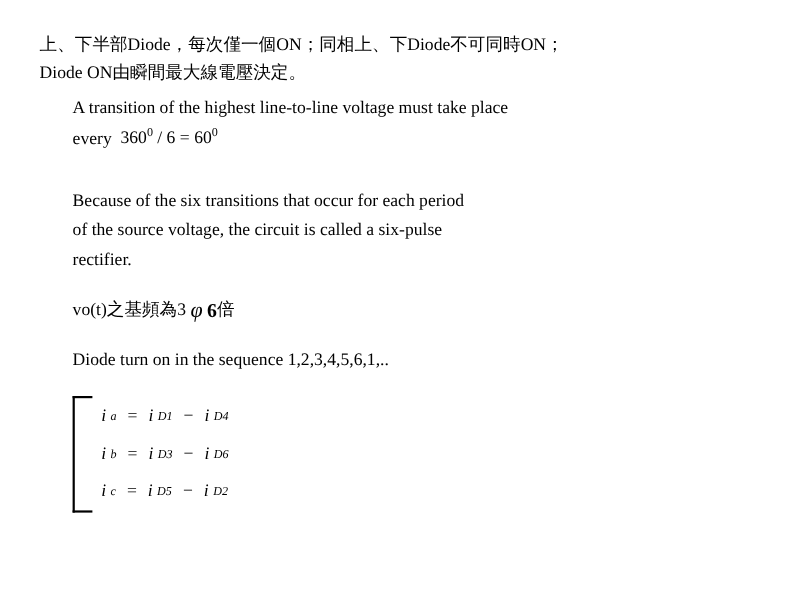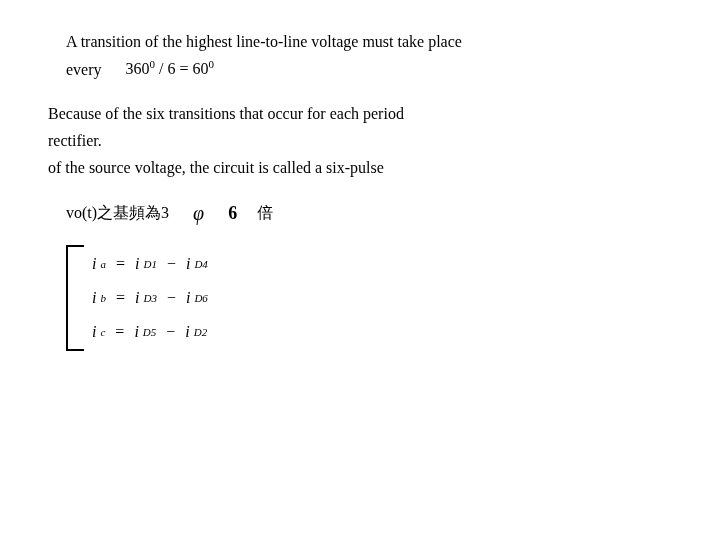--- a/index.html
+++ b/index.html
@@ -23,43 +23,43 @@
     }
 
     .chinese-block {
       font-size: 16px;
       line-height: 1.6;
       margin-bottom: 6px;
     }
 
     .paragraph-a {
       margin-left: 30px;
-      margin-bottom: 3px;
+      margin-bottom: 15px;
       line-height: 1.7;
     }
 
     .superscript {
       font-size: 11px;
       vertical-align: super;
     }
 
     .paragraph-because {
-      margin-left: 12px;
+      margin-left: 30px;
       line-height: 1.7;
       margin-bottom: 14px;
     }
 
     .vo-line {
       margin-left: 30px;
       margin-bottom: 14px;
       font-size: 16px;
       line-height: 1.8;
       display: flex;
       align-items: center;
-      gap: 20px;
+      gap: 0;
     }
 
     .phi-symbol {
       font-size: 20px;
       font-style: italic;
       margin: 0 4px;
     }
 
     .bold-6 {
       font-weight: bold;
@@ -125,47 +125,54 @@
       align-items: center;
       margin-left: 30px;
       margin-top: 4px;
     }
   </style>
 </head>
 <body>
 
 <div class="page">
 
+  <div class="chinese-block">
+    <div>上、下半部Diode，每次僅一個ON；同相上、下Diode不可同時ON；</div>
+    <div>Diode   ON由瞬間最大線電壓決定。</div>
+  </div>
 
   <div class="paragraph-a">
     <div>A   transition   of   the   highest   line-to-line   voltage   must   take   place</div>
-    <div style="display:flex; align-items:baseline; gap:16px; margin-top:0;">
+    <div style="display:flex; align-items:baseline; gap:0; margin-top:0;">
       <span>every</span>
       <span style="margin-left:8px; font-size:16px; ">
         360<span class="superscript">0</span>
         / 6 = 60<span class="superscript">0</span>
       </span>
     </div>
   </div>
 
   <div style="height:14px;"></div>
 
   <div class="paragraph-because">
     <div>Because   of   the   six   transitions   that   occur   for   each   period</div>
+    <div>of   the   source   voltage,  the   circuit   is   called   a   six-pulse</div>
     <div>rectifier.</div>
-    <div>of   the   source   voltage,  the   circuit   is   called   a   six-pulse</div>
   </div>
 
   <div class="vo-line">
     <span>vo(t)之基頻為3</span>
     <span class="phi-symbol">φ</span>
     <span class="bold-6">6</span>
     <span>倍</span>
   </div>
 
+  <div class="diode-sequence">
+    <span>Diode turn   on   in   the   sequence    1,2,3,4,5,6,1,..</span>
+  </div>
 
   <div class="matrix-wrapper">
     <div class="bracket-left"></div>
     <div class="matrix-equations">
 
       <div class="matrix-row">
         <span class="var">i</span>
         <sub class="subscript">a</sub>
         <span class="eq-sign">=</span>
         <span class="var">i</span>

